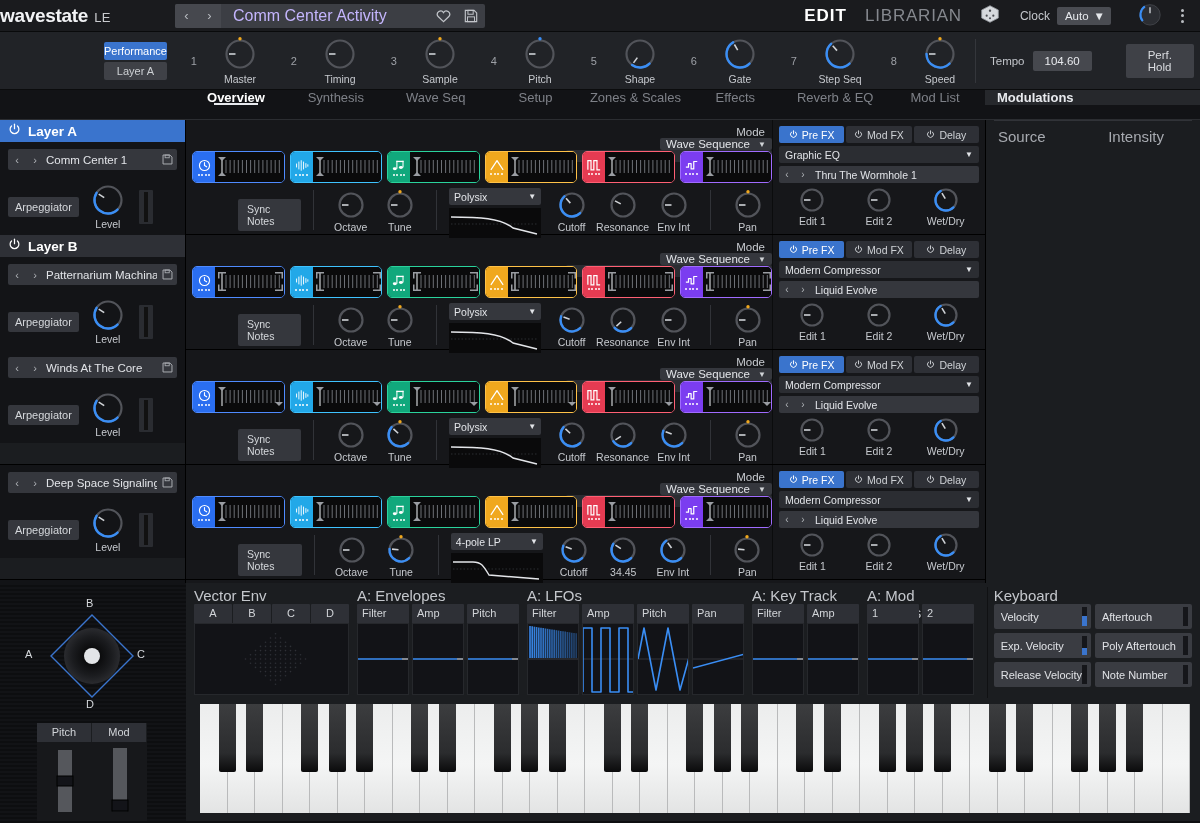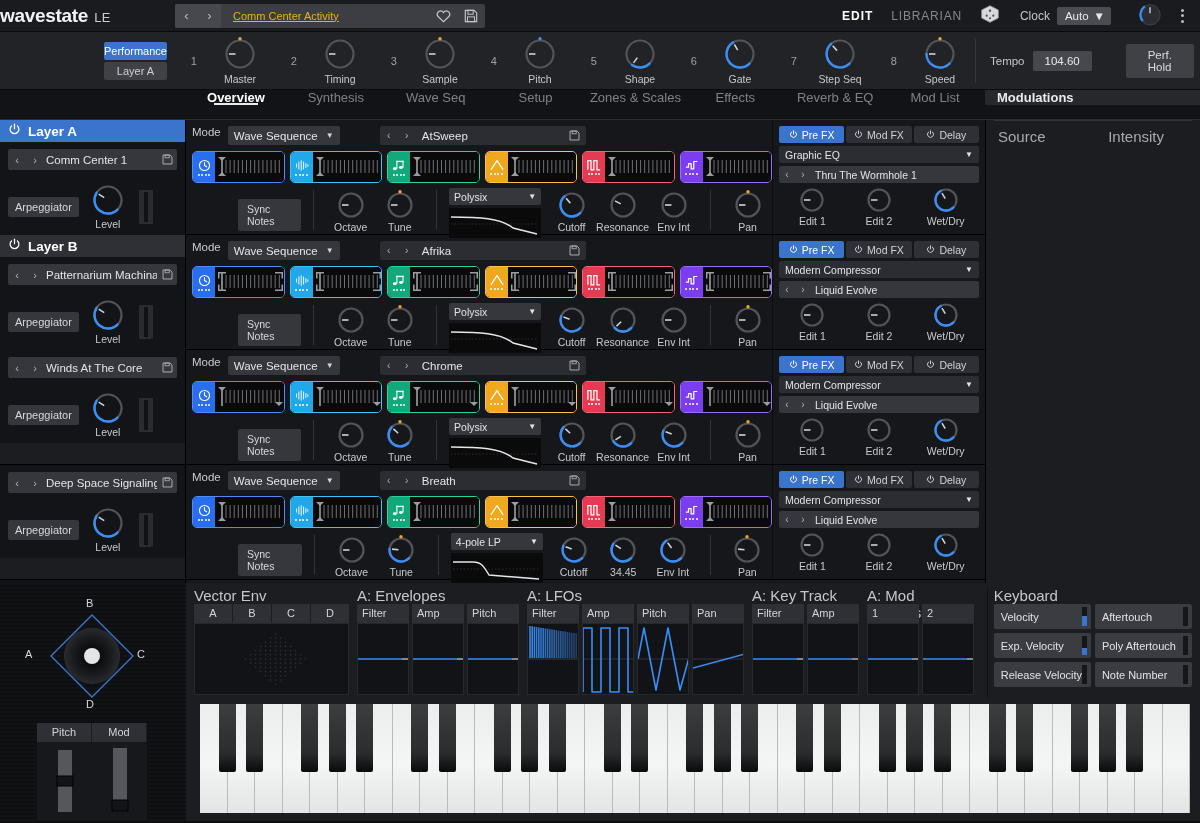--- a/index.html
+++ b/index.html
@@ -19,24 +19,24 @@
     border-bottom:1px solid #090a0b;
   }
   .brand{ display:flex; align-items:baseline; gap:6px; width:175px;}
   .brand .b1{ font-size:19px; font-weight:bold; color:#f2f3f5; letter-spacing:-0.3px;}
   .brand .b2{ font-size:13px; color:#c9cbcf; letter-spacing:0.5px;}
   .progbar{ display:flex; align-items:center; height:24px; background:#3c3e44; border-radius:2px; }
   .progbar .arrows{ display:flex; height:24px; }
   .arrowbtn{ width:23px; height:24px; display:flex; align-items:center; justify-content:center;
     color:#b9bcc1; font-size:13px; background:#46484e;}
   .arrowbtn:first-child{ border-radius:2px 0 0 2px; }
-  .progname{ width:208px; padding-left:12px; font-size:11px; color:#eab308;text-decoration:underline; }
+  .progname{ width:208px; padding-left:12px; font-size:16px; color:#c4b5fd; }
   .ticon{ width:28px; height:24px; display:flex; align-items:center; justify-content:center; color:#c2c5ca;}
   .topright{ margin-left:auto; display:flex; align-items:center; gap:0; padding-right:8px;}
-  .tmode{ font-size:12px; letter-spacing:1px; font-weight:bold; margin-right:18px; }
+  .tmode{ font-size:17px; letter-spacing:1px; font-weight:bold; margin-right:18px; }
   .tmode.active{ color:#ffffff; }
   .tmode.idle{ color:#85888e; font-weight:normal; letter-spacing:0.8px;}
   .dice{ margin-right:20px; }
   .clocklbl{ font-size:12px; color:#c3c6cb; margin-right:7px;}
   .clockval{ background:#4a4c52; border-radius:2px; font-size:11.5px; padding:3px 6px 3px 8px;
       color:#e6e8ec; display:flex; align-items:center; gap:5px; margin-right:22px;}
   .kebab{ display:flex; flex-direction:column; gap:2.5px; padding:0 8px 0 14px;}
   .kebab i{ width:3px;height:3px;background:#b9bcc1;border-radius:50%; display:block;}
 
   
@@ -96,21 +96,21 @@
   .lvlwrap{ margin-left:12px; display:flex; flex-direction:column; align-items:center;}
   .lvlwrap span{ font-size:10.5px; color:#c6c9ce; margin-top:1px;}
   .meter{ margin-left:14px; width:14px; height:34px; background:#2a2c31; border-radius:1px;
      position:relative;}
   .meter:after{ content:""; position:absolute; left:5px; top:2px; width:4px; bottom:2px;
      background:#111; }
 
   
   .edrow{ height:115px; border-bottom:1px solid #000; display:flex; background:#16171a;}
   .edmain{ width:586px; padding:6px 0 0 6px; }
-  .modeline{ display:flex; align-items:flex-start; height:20px; }
+  .modeline{ display:flex; align-items:flex-end; height:20px;flex-direction:column; }
   .modelbl{ font-size:11.5px; color:#c8cbd0; margin-right:7px;}
   .modesel{ width:112px; height:19px; background:#35373d; border-radius:2px; display:flex;
       align-items:center; padding:0 6px; font-size:11.5px; color:#e2e4e8;}
   .modesel .cv{ margin-left:auto; font-size:8px; color:#cfd2d6;}
   .wsname{ margin-left:40px; width:206px; height:19px; background:#2b2d32; border-radius:2px;
       display:flex; align-items:center; }
   .wsname .ar{ width:18px; text-align:center; font-size:10px; color:#aeb1b6;}
   .wsname .nm{ flex:1; font-size:11.5px; color:#e2e4e8; padding-left:6px;}
   .wsname .sv{ width:22px; display:flex; align-items:center; justify-content:center;}
 

